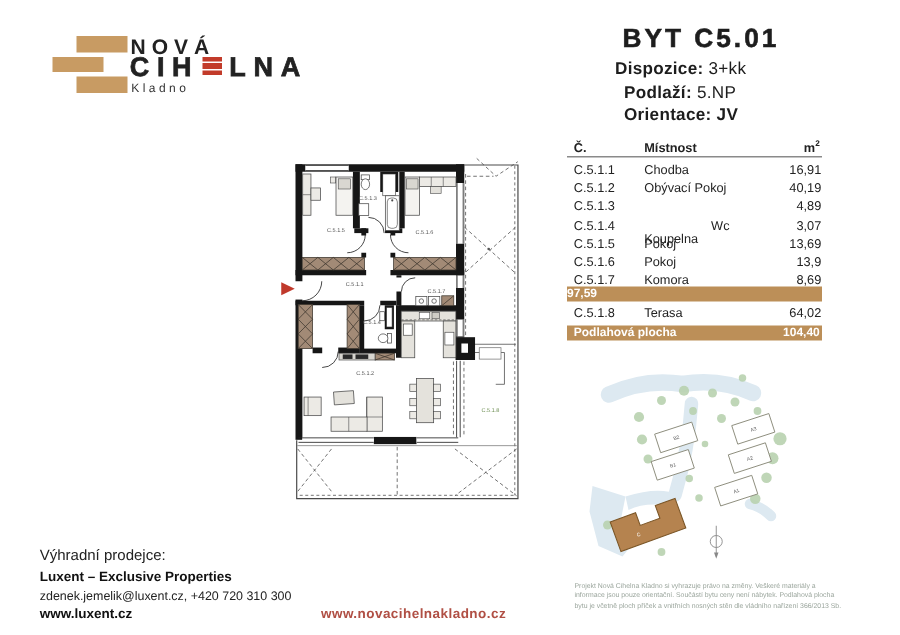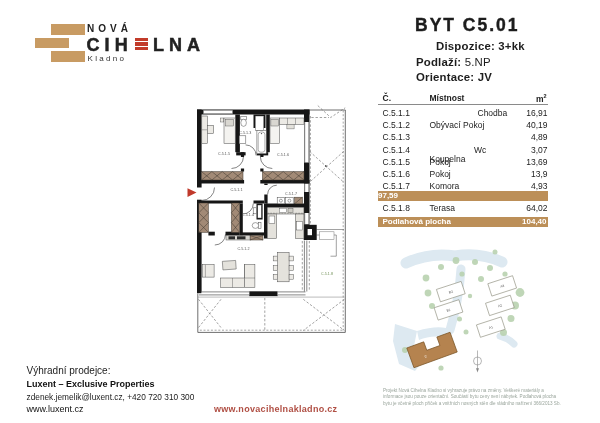--- a/index.html
+++ b/index.html
@@ -8,48 +8,48 @@
 </style>
 </head>
 <body>
 
 <div class="abs" style="left:51px;top:23.5px;width:34px;height:11.8px;background:#c89b63;"></div>
 
 <div class="abs" style="left:35px;top:37.8px;width:34.4px;height:9.9px;background:#c89b63;"></div>
 
 <div class="abs" style="left:51px;top:50.7px;width:34px;height:11.4px;background:#c89b63;"></div>
 
-<div class="abs" style="left:87px;top:23px;font-size:10px;font-weight:bold;letter-spacing:4px;color:#222;">NOVÁ</div>
+<div class="abs" style="left:87px;top:23px;font-size:14px;font-weight:bold;letter-spacing:4px;color:#222;">NOVÁ</div>
 
 <div class="abs" style="left:86.5px;top:36.5px;font-size:18px;font-weight:bold;color:#222;-webkit-text-stroke:0.5px #222;letter-spacing:0;line-height:14px;">
   <span style="letter-spacing:5.1px;">CIH</span><span style="display:inline-block;vertical-align:baseline;width:12.5px;margin-left:2.5px;margin-right:5.1px;position:relative;height:13.5px;"><span class="abs" style="left:0;top:1px;width:12.5px;height:3.3px;background:#c23b2a;"></span><span class="abs" style="left:0;top:5.8px;width:12.5px;height:3.3px;background:#c23b2a;"></span><span class="abs" style="left:0;top:10.6px;width:12.5px;height:3.3px;background:#c23b2a;"></span></span><span style="letter-spacing:5.1px;">LNA</span>
 </div>
 
 <div class="abs" style="left:87.5px;top:54px;font-size:8px;letter-spacing:2.3px;color:#333;">Kladno</div>
 
 <div class="abs" style="left:415px;top:15px;font-size:17.5px;font-weight:bold;letter-spacing:2px;color:#1d1d1d;-webkit-text-stroke:0.4px #1d1d1d;">BYT C5.01</div>
 
-<div class="abs" style="left:436px;top:40px;font-size:11.4px;letter-spacing:0.2px;color:#1d1d1d;font-weight:bold;"><b>Dispozice:</b> 3+kk</div>
+<div class="abs" style="left:410px;top:40px;font-size:11.4px;letter-spacing:0.2px;color:#1d1d1d;"><b>Dispozice:</b> 3+kk</div>
 
 <div class="abs" style="left:416px;top:55.5px;font-size:11.4px;letter-spacing:0.2px;color:#1d1d1d;"><b>Podlaží:</b> 5.NP</div>
 
 <div class="abs" style="left:416px;top:71px;font-size:11.4px;letter-spacing:0.2px;color:#1d1d1d;"><b>Orientace:</b> <b>JV</b></div>
 
 <div class="abs" style="left:378px;top:92px;width:169.5px;font-size:8.5px;color:#222;">
 
   <div style="display:flex;height:12.1px;align-items:center;border-bottom:1px solid #8a8a8a;font-weight:bold;">
     <div style="width:47px;padding-left:4.5px;">Č.</div>
       <div style="flex:1;">Místnost</div>
       <div style="text-align:right;padding-right:1px;">m<sup style="font-size:5.5px;">2</sup></div>
   </div>
   <div style="height:1.8px;"></div>
 
   <div style="display:flex;height:12.2px;align-items:center;">
       <div style="width:47px;padding-left:4.5px;">C.5.1.1</div>
-      <div style="flex:1;margin-left:48px;">Chodba</div>
+      <div style="flex:1;">Chodba</div>
       <div>16,91</div>
     </div>
 
   <div style="display:flex;height:12.2px;align-items:center;">
       <div style="width:47px;padding-left:4.5px;">C.5.1.2</div>
       <div style="flex:1;">Obývací Pokoj</div>
       <div>40,19</div>
     </div>
 
   <div style="display:flex;height:12.2px;align-items:center;">
@@ -72,21 +72,21 @@
 
   <div style="display:flex;height:12.2px;align-items:center;">
       <div style="width:47px;padding-left:4.5px;">C.5.1.6</div>
       <div style="flex:1;">Pokoj</div>
       <div>13,9</div>
     </div>
 
   <div style="display:flex;height:11.1px;align-items:center;">
       <div style="width:47px;padding-left:4.5px;">C.5.1.7</div>
       <div style="flex:1;">Komora</div>
-      <div>4,93</div>
+      <div>8,69</div>
     </div>
 
   <div style="display:flex;height:9.4px;align-items:center;background:#bc8f58;color:#fff;font-weight:bold;font-size:8px;">
       <div style="padding-right:1px;">97,59</div>
     </div>
 
   <div style="display:flex;height:14px;align-items:center;">
       <div style="width:47px;padding-left:4.5px;">C.5.1.8</div>
       <div style="flex:1;">Terasa</div>
       <div>64,02</div>
@@ -97,21 +97,21 @@
       <div style="padding-right:1px;">104,40</div>
     </div>
 </div>
 
 <div class="abs" style="left:26.5px;top:364.5px;font-size:10px;color:#222;text-align:center;">Výhradní prodejce:</div>
 
 <div class="abs" style="left:26.5px;top:378.5px;font-size:9px;font-weight:bold;color:#111;">Luxent – Exclusive Properties</div>
 
 <div class="abs" style="left:26.5px;top:391.5px;font-size:8.3px;color:#222;">zdenek.jemelik@luxent.cz, +420 720 310 300</div>
 
-<div class="abs" style="left:26.5px;top:404px;font-size:9px;font-weight:normal;color:#111;">www.luxent.cz</div>
+<div class="abs" style="left:26.5px;top:404px;font-size:9px;font-weight:bold;color:#111;">www.luxent.cz</div>
 
 <div class="abs" style="left:214px;top:403.5px;font-size:9px;font-weight:bold;color:#b04f44;letter-spacing:0.3px;">www.novacihelnakladno.cz</div>
 
 <div class="abs" style="left:383px;top:387.5px;width:180px;font-size:4.6px;line-height:6.5px;color:#9aa59c;">Projekt Nová Cihelna Kladno si vyhrazuje právo na změny. Veškeré materiály a informace jsou pouze orientační. Součástí bytu ceny není nábytek. Podlahová plocha bytu je včetně ploch příček a vnitřních nosných stěn dle vládního nařízení 366/2013 Sb.</div>
 
 <svg class="abs" style="left:0;top:0;" width="600" height="423" viewBox="0 0 600 423">
   <g id="plan" stroke-linecap="butt">
 
     <g fill="none" stroke="#4a4a4a" stroke-width="0.8">
       <path d="M309.5 110 L345.3 110 L345.3 332.4 L197.8 332.4 L197.8 293.5"></path>

